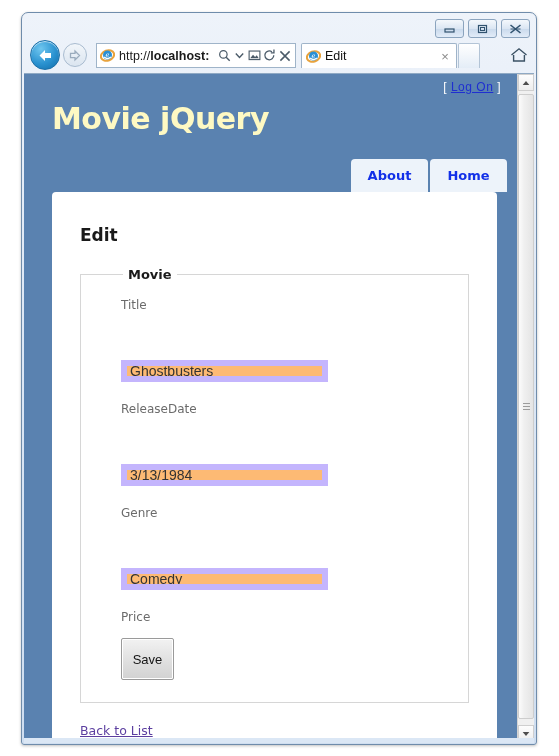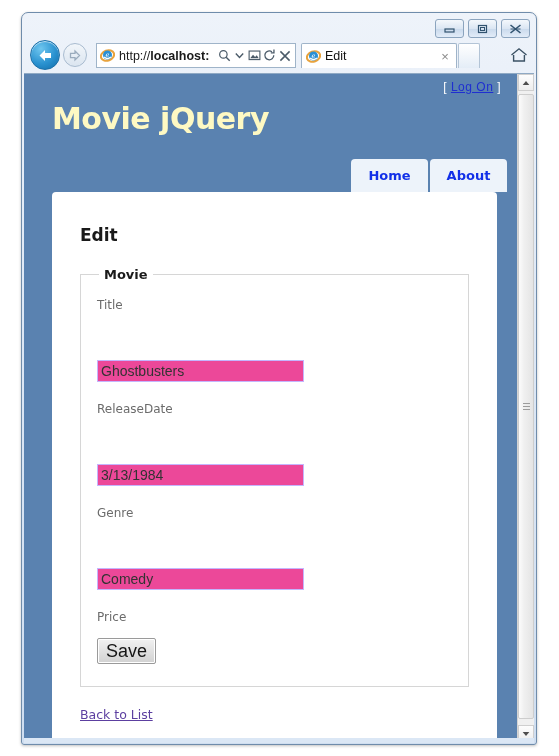--- a/index.html
+++ b/index.html
@@ -269,57 +269,57 @@
     font-weight: bold;
     color: #1a1a1a;
     font-family: "DejaVu Sans", sans-serif;
     margin: 3px 0 22px 0;
   }
 
   
   fieldset#movie-fieldset {
     border: 1px solid #d6d6d6;
     margin: 0;
-    padding: 14px 22px 22px 16px;
+    padding: 14px 22px 22px 40px;
   }
   legend#movie-legend {
     font-size: 13px;
     font-weight: bold;
     color: #1a1a1a;
     font-family: "DejaVu Sans", sans-serif;
     padding: 0 5px;
     margin-left: 2px;
   }
   .field-label {
     font-size: 12px;
     color: #6b6b6b;
     font-family: "DejaVu Sans", sans-serif;
     margin: 20px 0 4px 0;
   }
   .field-label:first-of-type { margin-top: 2px; }
   .text-input {
     width: 207px;
     height: 22px;
-    border: 1px solid #c4b5fd;
-    background: #ec4899;
+    border: 6px solid #c4b5fd;
+    background: #fdba74;
     box-sizing: border-box;
     font-size: 14px;
     color: #333333;
     padding: 0 3px;
     font-family: "Liberation Sans", sans-serif;
     margin-bottom: 8px;
     display: block;
     margin-top: 48px;
   }
   #save-button {
     margin-top: 10px;
     min-width: 53px;
-    height: 26px;
+    height: 42px;
     padding: 0 8px;
-    font-size: 18px;
+    font-size: 13px;
     color: #151515;
     font-family: "Liberation Sans", sans-serif;
     background: linear-gradient(to bottom, #f2f2f2 0%, #e3e3e3 45%, #d2d2d2 100%);
     border: 1px solid #9a9a9a;
     border-radius: 2px;
     box-shadow: inset 0 0 0 1px #ffffff;
     box-sizing: border-box;
     cursor: pointer;
   }
   #back-to-list {
@@ -497,22 +497,22 @@
     <div id="page">
 
       <div id="site-header">
         <div id="logon-area">
           <span>[</span>
           <a id="logon-link" href="#">Log On</a>
           <span>]</span>
         </div>
         <div id="site-title">Movie jQuery</div>
         <div id="main-nav">
+          <div class="nav-tab">About</div>
           <div class="nav-tab">Home</div>
-          <div class="nav-tab">About</div>
         </div>
       </div>
 
       <div id="content-card">
         <h1 id="page-heading">Edit</h1>
 
         <fieldset id="movie-fieldset">
           <legend id="movie-legend">Movie</legend>
 
           <div class="field-label">Title</div>

